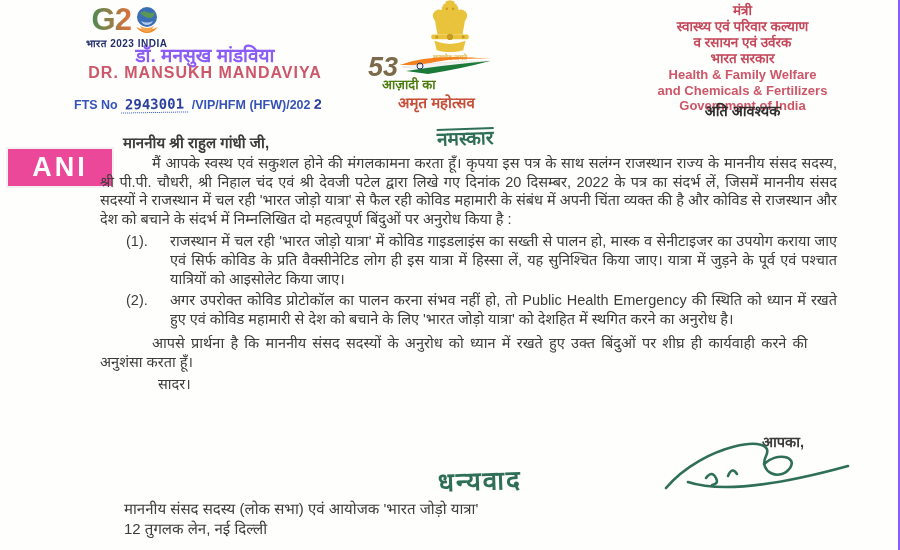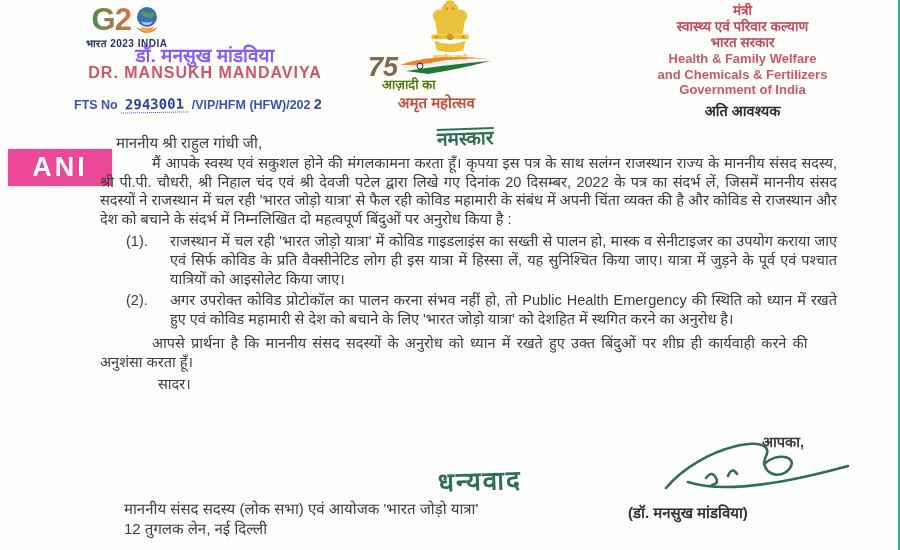--- a/index.html
+++ b/index.html
@@ -1,20 +1,20 @@
 <!DOCTYPE html>
 <html><head>
 <meta charset="utf-8">
 <style>
   html,body{margin:0;padding:0;background:#e9e9e9;}
   .page{
     position:relative;width:900px;height:550px;margin:0 auto;
     background:#fefefd;overflow:hidden;
     font-family:"Liberation Sans","DejaVu Sans",sans-serif;
-    color:#3a3a3a;border-right:2px solid #14b8a6;box-sizing:border-box;
+    color:#3a3a3a;border-right:2px solid #8b5cf6;box-sizing:border-box;
   }
 
   
   .g20{position:absolute;left:86px;top:2px;text-align:center;}
   .g20-top{display:flex;align-items:center;justify-content:center;gap:1px;}
   .g20-text{font-size:31px;font-weight:700;color:#d96a3a;letter-spacing:-1px;
     background:linear-gradient(90deg,#4e8a52,#e0703c);-webkit-background-clip:text;background-clip:text;-webkit-text-fill-color:transparent;}
   .g20-globe{position:relative;width:30px;height:30px;}
   .g20-sub{font-size:10px;font-weight:700;color:#23306e;margin-top:-2px;letter-spacing:.5px;}
 
@@ -46,21 +46,21 @@
     font-size:14.5px;font-weight:700;color:#2e2e2e;}
 
   
   .ani{position:absolute;left:8px;top:149px;width:104px;height:37px;background:#ec4899;
     color:#fff;font-weight:700;font-size:27px;letter-spacing:3px;display:flex;
     align-items:center;justify-content:center;font-family:"Liberation Sans",sans-serif;
     box-shadow:0 0 0 2px #f2f2f2;}
 
   
   .body{position:absolute;left:100px;top:134px;width:737px;font-size:14.5px;line-height:18.8px;color:#3c3c3c;}
-  .salut{font-weight:400;margin-left:16px;font-size:15px;}
+  .salut{font-weight:700;margin-left:23px;font-size:15px;}
   .greet{position:absolute;left:337px;top:-6px;color:#2e6f55;font-size:19px;font-weight:700;
     transform:rotate(-2deg);border-top:2px solid #2e6f55;padding-top:0px;line-height:18px;}
   .p1{text-align:justify;text-indent:52px;margin-top:1px;}
   .point{display:flex;margin-left:26px;margin-top:3px;}
   .pnum{width:44px;flex:none;}
   .ptext{flex:1;text-align:justify;}
   .closing{text-align:justify;text-indent:52px;margin-top:5px;width:96%;}
   .regards{margin-left:58px;margin-top:3px;}
 
   .thanks{position:absolute;left:438px;top:462px;color:#2e6f55;font-size:26px;font-weight:700;
@@ -113,35 +113,36 @@
         <circle cx="67" cy="47" r="2"></circle>
         <circle cx="46" cy="11" r="1.6"></circle>
         <circle cx="54" cy="11" r="1.6"></circle>
       </g>
     </svg>
     <div class="emblem-motto">सत्यमेव जयते</div>
   </div>
 
   <div class="azadi">
     <div class="azadi-row">
-      <span class="azadi-75">75</span>
+      <span class="azadi-75">53</span>
       <svg width="96" height="22" viewBox="0 0 96 22">
         <path d="M2 10 q30 -12 92 -6 q-40 -2 -70 6 z" fill="#f5821f"></path>
         <path d="M4 12 q35 -6 88 -6 q-35 3 -66 9 z" fill="#f2f2f2" stroke="#ddd" stroke-width=".5"></path>
         <path d="M8 16 q38 -6 84 -10 q-30 8 -62 13 z" fill="#1c7a38"></path>
         <circle cx="22" cy="11" r="3" fill="none" stroke="#23306e" stroke-width="1"></circle>
       </svg>
     </div>
     <div class="azadi-l1">आज़ादी का</div>
     <div class="azadi-l2">अमृत महोत्सव</div>
   </div>
 
   <div class="office">
     <div>मंत्री</div>
     <div>स्वास्थ्य एवं परिवार कल्याण</div>
+    <div>व रसायन एवं उर्वरक</div>
     <div>भारत सरकार</div>
     <div class="en">Health &amp; Family Welfare</div>
     <div class="en">and Chemicals &amp; Fertilizers</div>
     <div class="en">Government of India</div>
   </div>
   <div class="urgency">अति आवश्यक</div>
 
   <div class="fts">
     <span>FTS No</span>
     <span class="hand">2943001</span>
@@ -175,20 +176,19 @@
   <div class="sig">
     <svg width="210" height="62" viewBox="0 0 210 62">
       <g fill="none" stroke="#2e6f55" stroke-width="2.6" stroke-linecap="round">
         <path d="M18 50 C 55 6, 130 -6, 118 18 C 110 34, 132 44, 142 30 C 150 18, 128 14, 116 26"></path>
         <path d="M40 44 C 70 54, 120 50, 200 28"></path>
         <path d="M58 40 q6 -8 10 0 q3 6 -4 7"></path>
         <path d="M80 38 q4 -10 9 -2"></path>
       </g>
     </svg>
   </div>
-  <div class="signatory">(डॉ. मनसुख मांडविया)</div>
 
   <div class="footer">
     <div>माननीय संसद सदस्य (लोक सभा) एवं आयोजक 'भारत जोड़ो यात्रा'</div>
     <div>12 तुगलक लेन, नई दिल्ली</div>
   </div>
 
 </div>
 
 </body></html>

